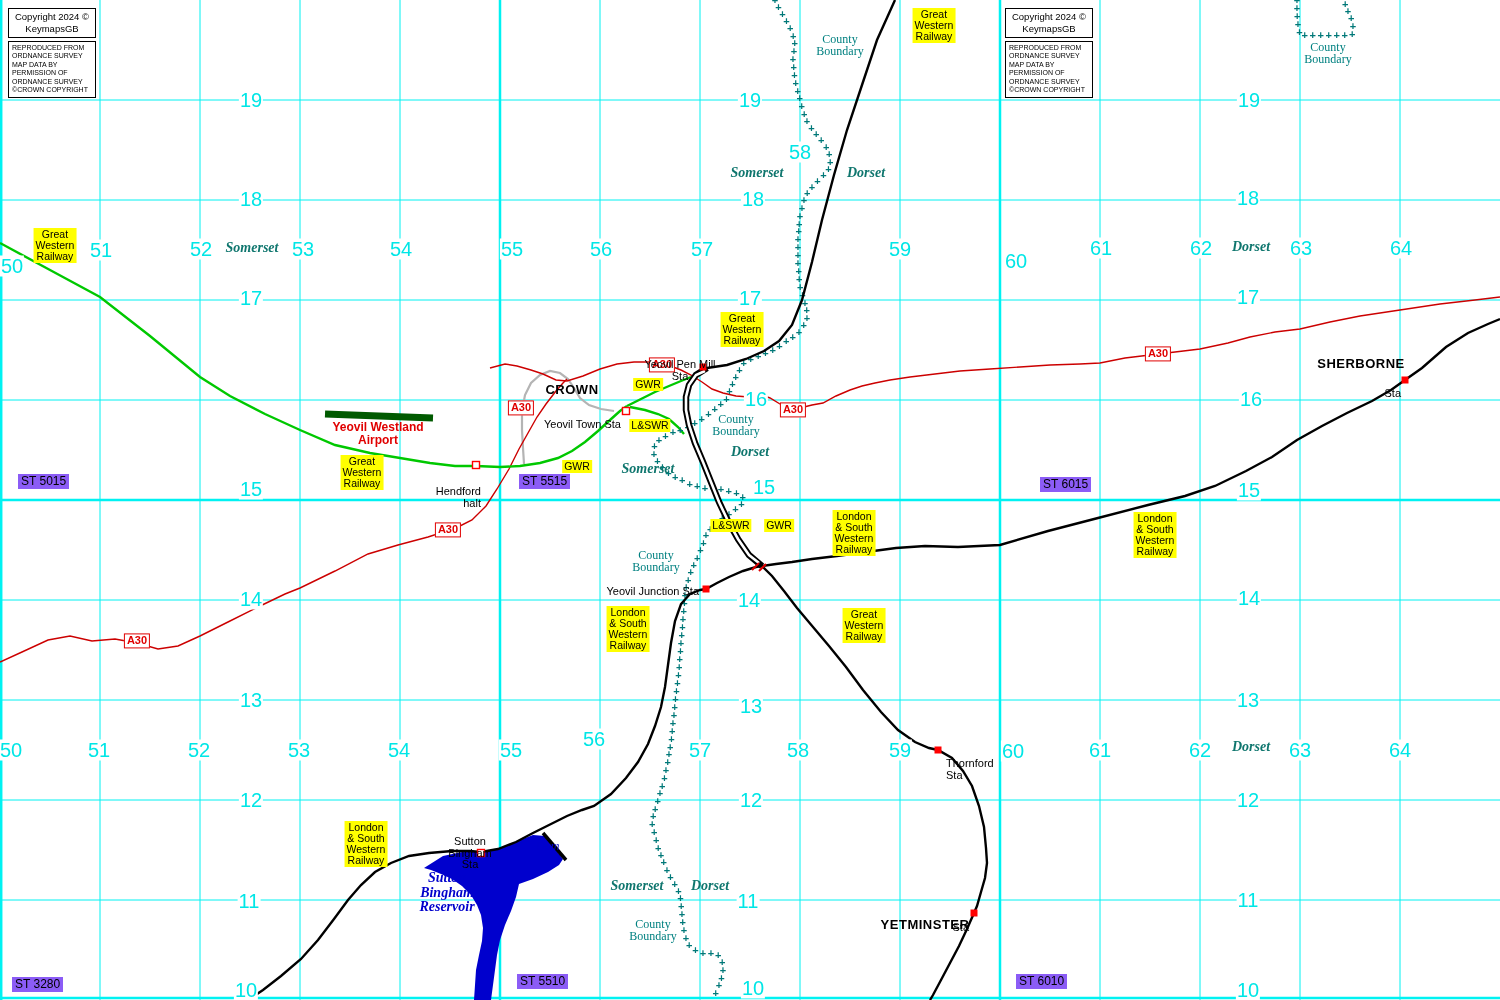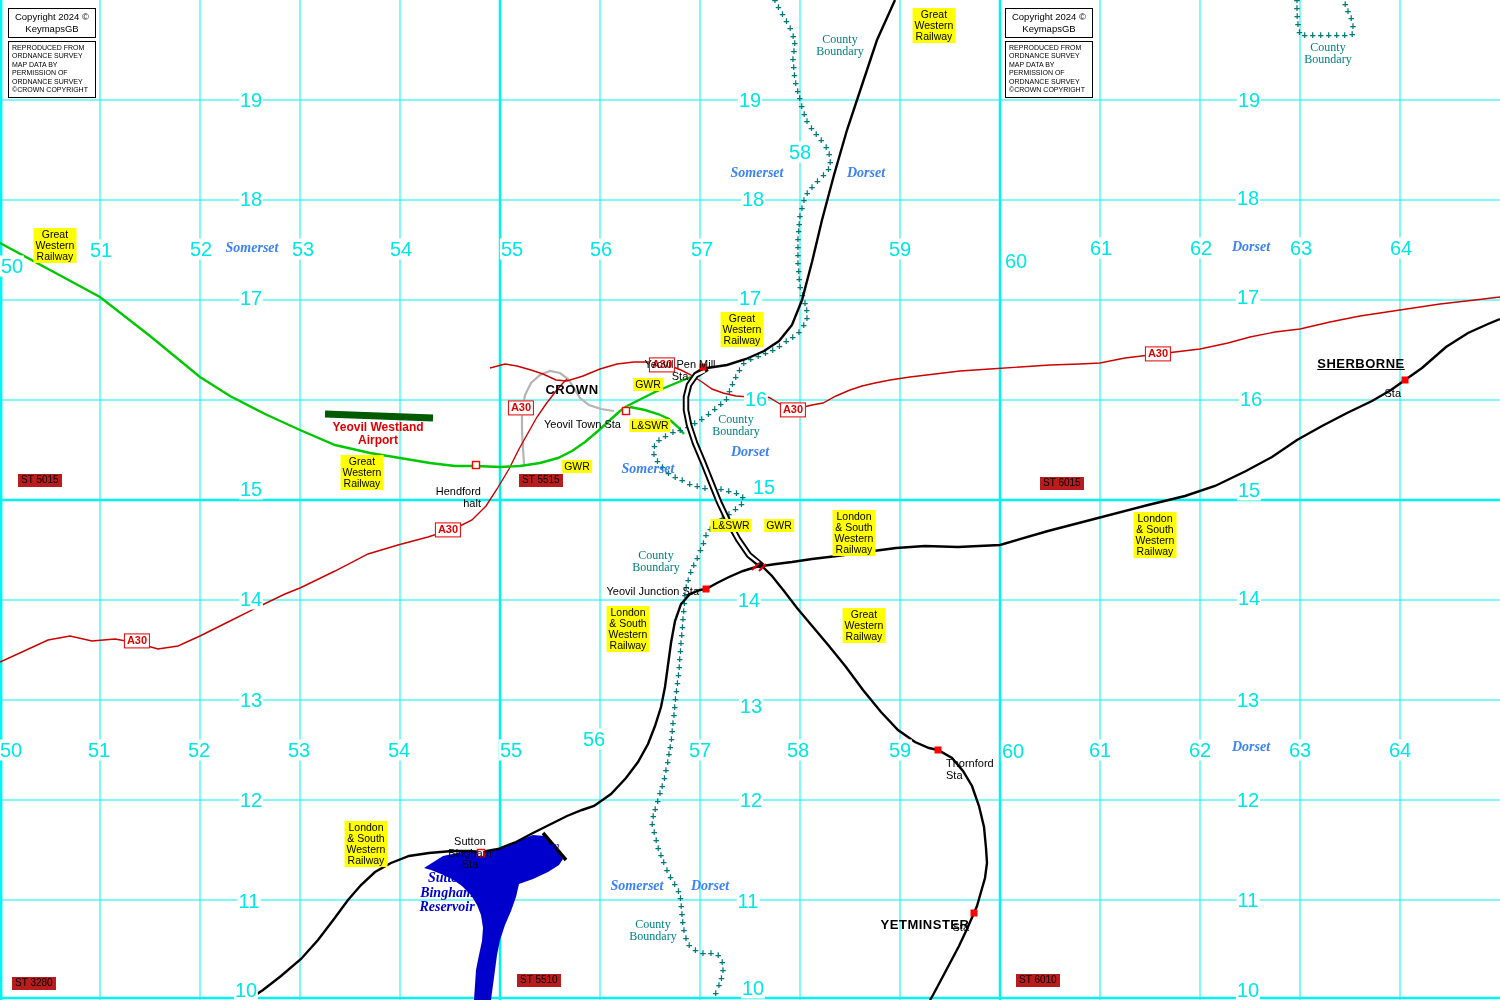--- a/index.html
+++ b/index.html
@@ -10,26 +10,26 @@
   #labels{position:absolute;left:0;top:0;width:1500px;height:1000px;}
   .lbl{position:absolute;white-space:nowrap;line-height:1.05;}
   .rail-lbl{background:#FFFF00;color:#000;font-size:10.5px;text-align:center;
             padding:1px 2px;transform:translate(-50%,0);}
   .town{font-weight:bold;font-size:13px;color:#000;transform:translate(-50%,0);letter-spacing:.5px;}
   .station{font-size:11px;color:#000;margin-top:16px;}
   .station.center{text-align:center;transform:translate(-50%,0);}
   .station.right{text-align:right;transform:translate(-100%,0);}
   .station.left{text-align:left;}
   .county{font-family:"Liberation Serif",serif;font-style:italic;font-weight:bold;
-          font-size:14px;color:#3b82f6;transform:translate(-50%,0);}
+          font-size:14px;color:#0f766e;transform:translate(-50%,0);}
   .cb{font-family:"Liberation Serif",serif;font-size:12px;color:#008080;
       text-align:center;line-height:1.0;transform:translate(-50%,0);}
   .a30{border:1.5px solid #E00000;color:#E00000;background:#fff;font-weight:bold;
        font-size:11px;padding:0 2px;transform:translate(-50%,-50%);line-height:1.2;}
-  .gridref{background:#b91c1c;color:#000;font-size:10px;padding:1px 3px;}
+  .gridref{background:#8b5cf6;color:#000;font-size:12px;padding:1px 3px;}
   .gridnum{color:#00E6E6;background:#fff;font-size:20px;padding:0 1px;
            transform:translate(-50%,-50%);}
   .airport{color:#E00000;font-weight:bold;font-size:12px;text-align:center;
            transform:translate(-50%,0);}
   .reservoir{font-family:"Liberation Serif",serif;font-style:italic;font-weight:bold;
              font-size:14px;color:#0000CC;text-align:center;line-height:1.05;
              transform:translate(-50%,0);}
   .dam{font-family:"Liberation Serif",serif;font-style:italic;font-size:12px;color:#0000CC;}
   .copy-box{position:absolute;width:88px;}
   .copy-main{border:1.5px solid #000;background:#fff;text-align:center;
@@ -389,21 +389,21 @@
       <div class="lbl rail-lbl" style="left: 628px; top: 606px;">London<br>&amp; South<br>Western<br>Railway</div>
       <div class="lbl rail-lbl" style="left: 1155px; top: 512px;">London<br>&amp; South<br>Western<br>Railway</div>
       <div class="lbl rail-lbl" style="left: 366px; top: 821px;">London<br>&amp; South<br>Western<br>Railway</div>
       <div class="lbl a30" style="left: 137px; top: 641px;">A30</div>
       <div class="lbl a30" style="left: 448px; top: 530px;">A30</div>
       <div class="lbl a30" style="left: 521px; top: 408px;">A30</div>
       <div class="lbl a30" style="left: 662px; top: 365px;">A30</div>
       <div class="lbl a30" style="left: 793px; top: 410px;">A30</div>
       <div class="lbl a30" style="left: 1158px; top: 354px;">A30</div>
       <div class="lbl town" style="left: 572px; top: 383px;">CROWN</div>
-      <div class="lbl town" style="left: 1361px; top: 357px; text-decoration: underline;">SHERBORNE</div>
+      <div class="lbl town" style="left: 1361px; top: 357px;">SHERBORNE</div>
       <div class="lbl town" style="left: 925px; top: 918px;">YETMINSTER</div>
       <div class="lbl station center" style="left: 680px; top: 343px;">Yeovil Pen Mill<br>Sta</div>
       <div class="lbl station right" style="left: 621px; top: 403px;">Yeovil Town Sta</div>
       <div class="lbl station right" style="left: 481px; top: 470px;">Hendford<br>halt</div>
       <div class="lbl station right" style="left: 699px; top: 570px;">Yeovil Junction Sta</div>
       <div class="lbl station left" style="left: 946px; top: 742px;">Thornford<br>Sta</div>
       <div class="lbl station right" style="left: 1401px; top: 372px;">Sta</div>
       <div class="lbl station center" style="left: 470px; top: 820px;">Sutton<br>Bingham<br>Sta</div>
       <div class="lbl station right" style="left: 969px; top: 906px;">Sta</div>
       <div class="lbl airport" style="left: 378px; top: 421px;">Yeovil Westland<br>Airport</div>

